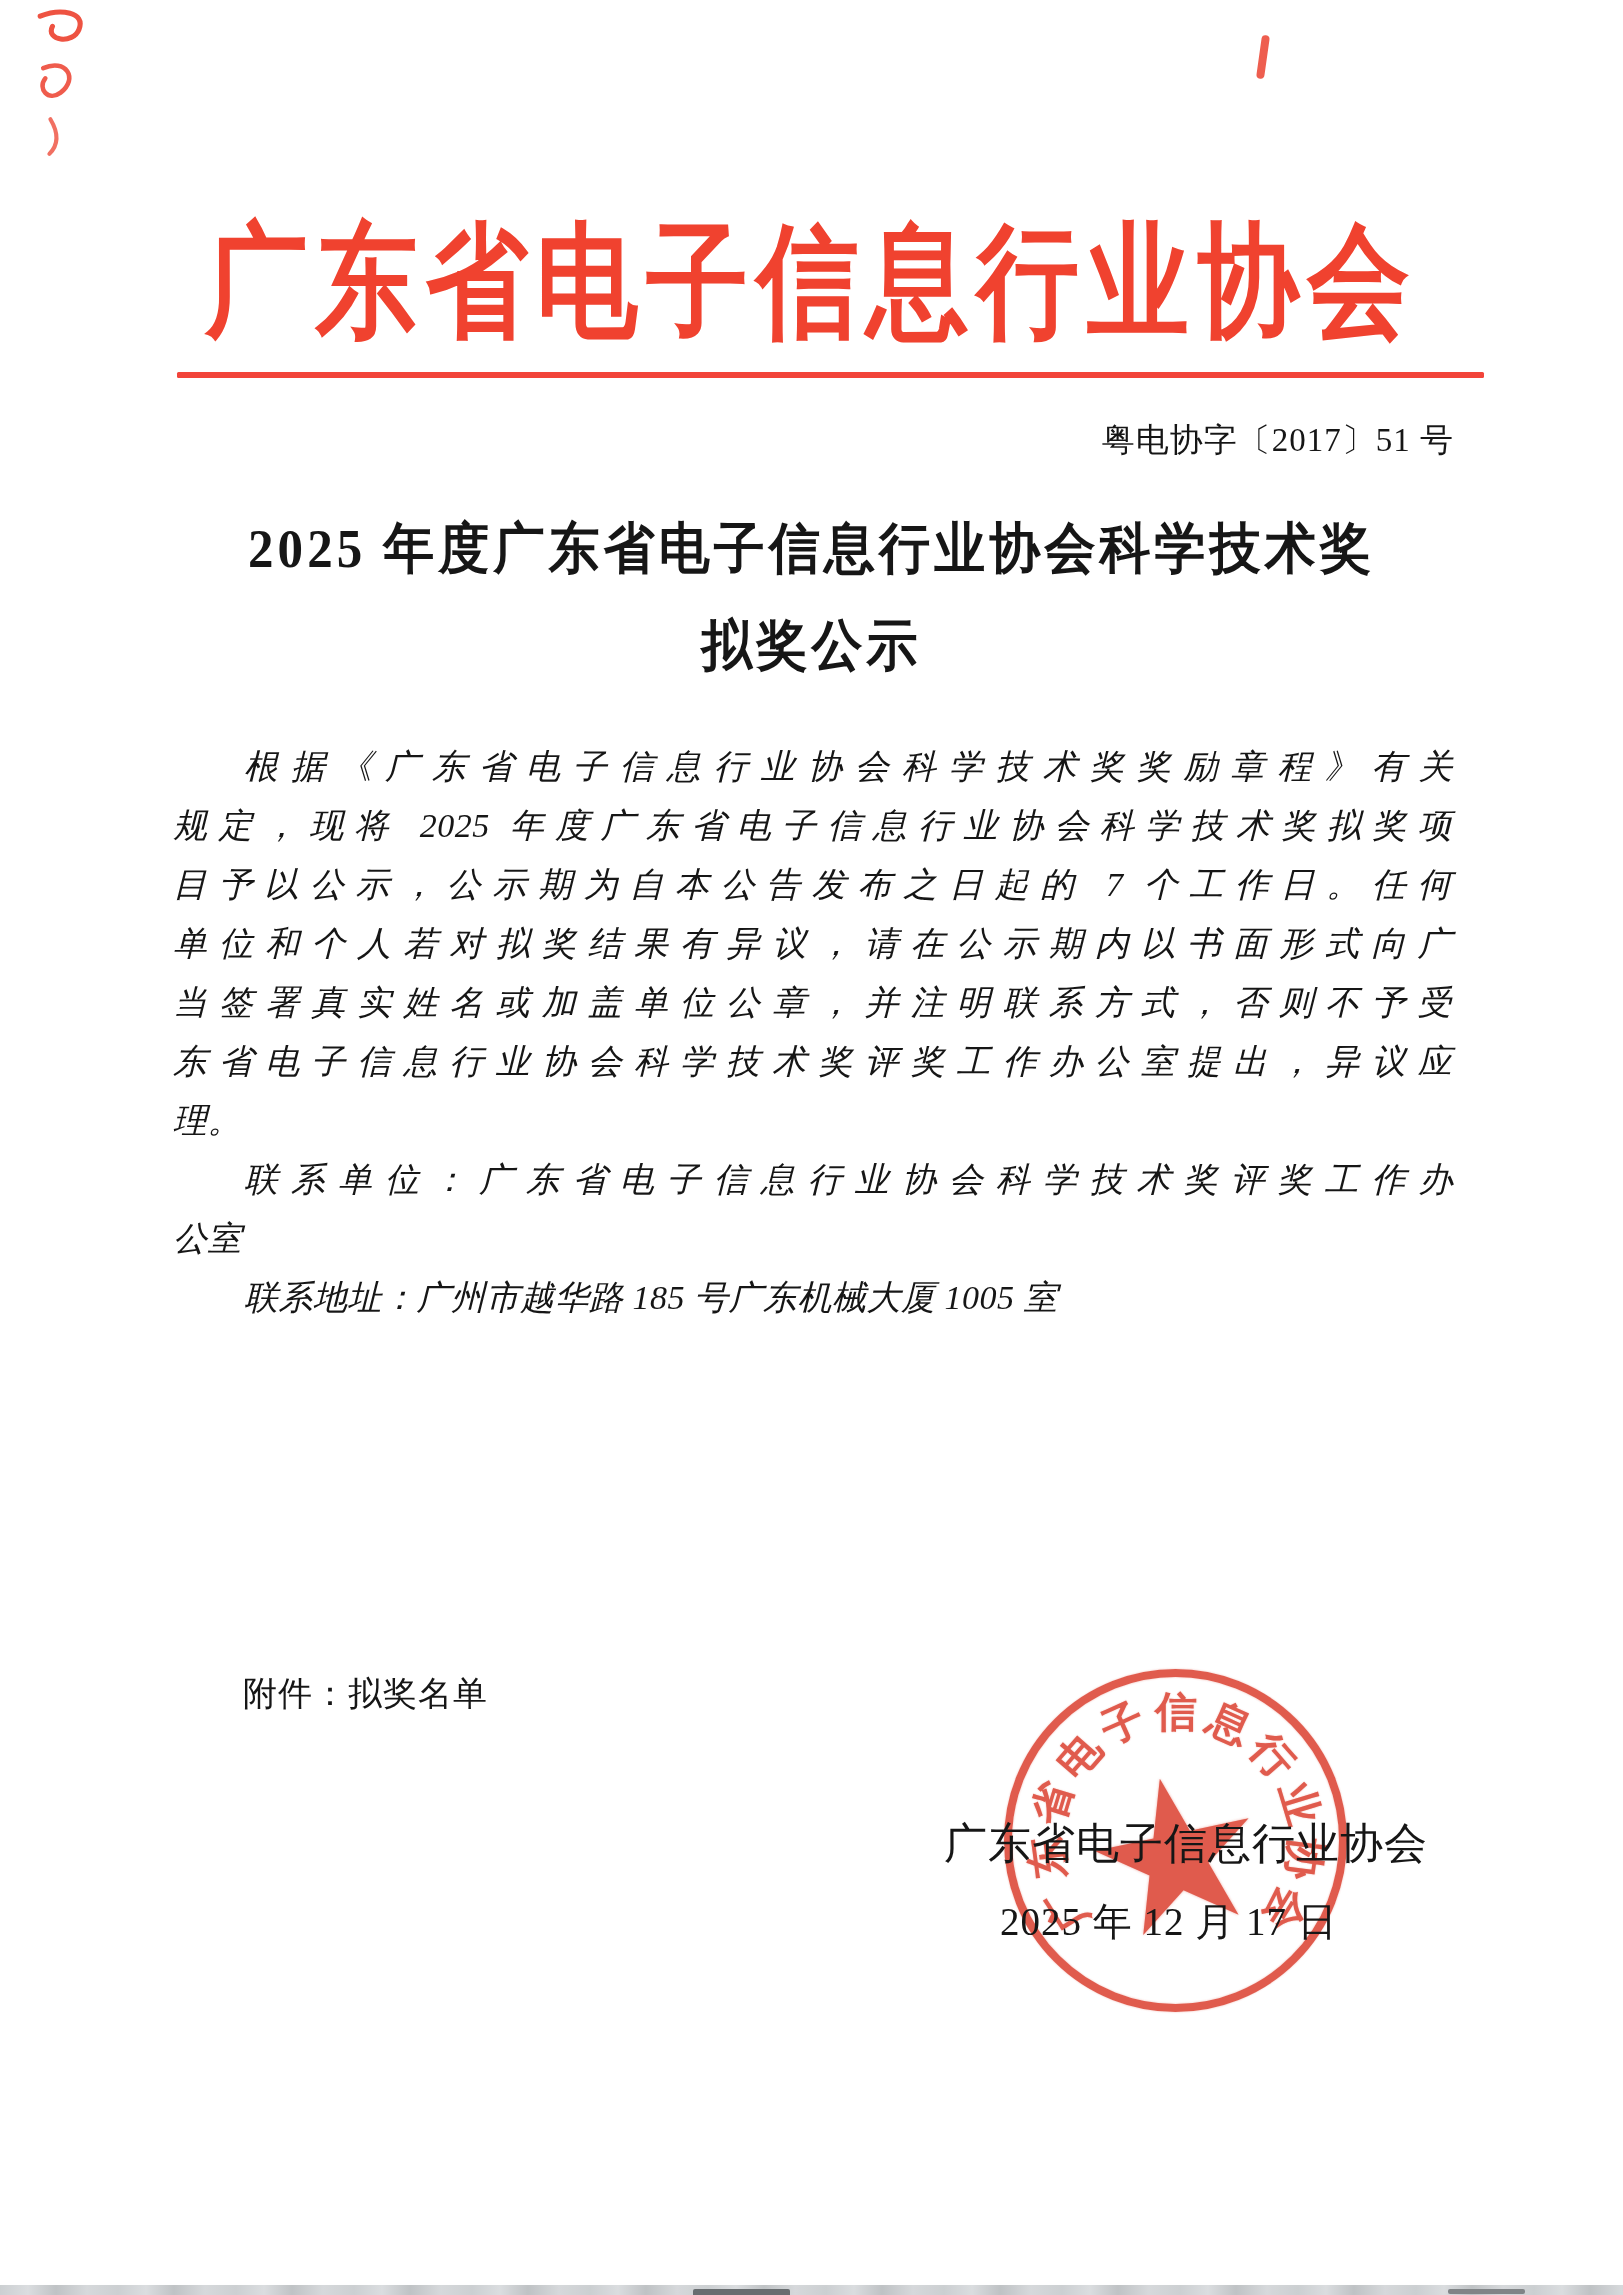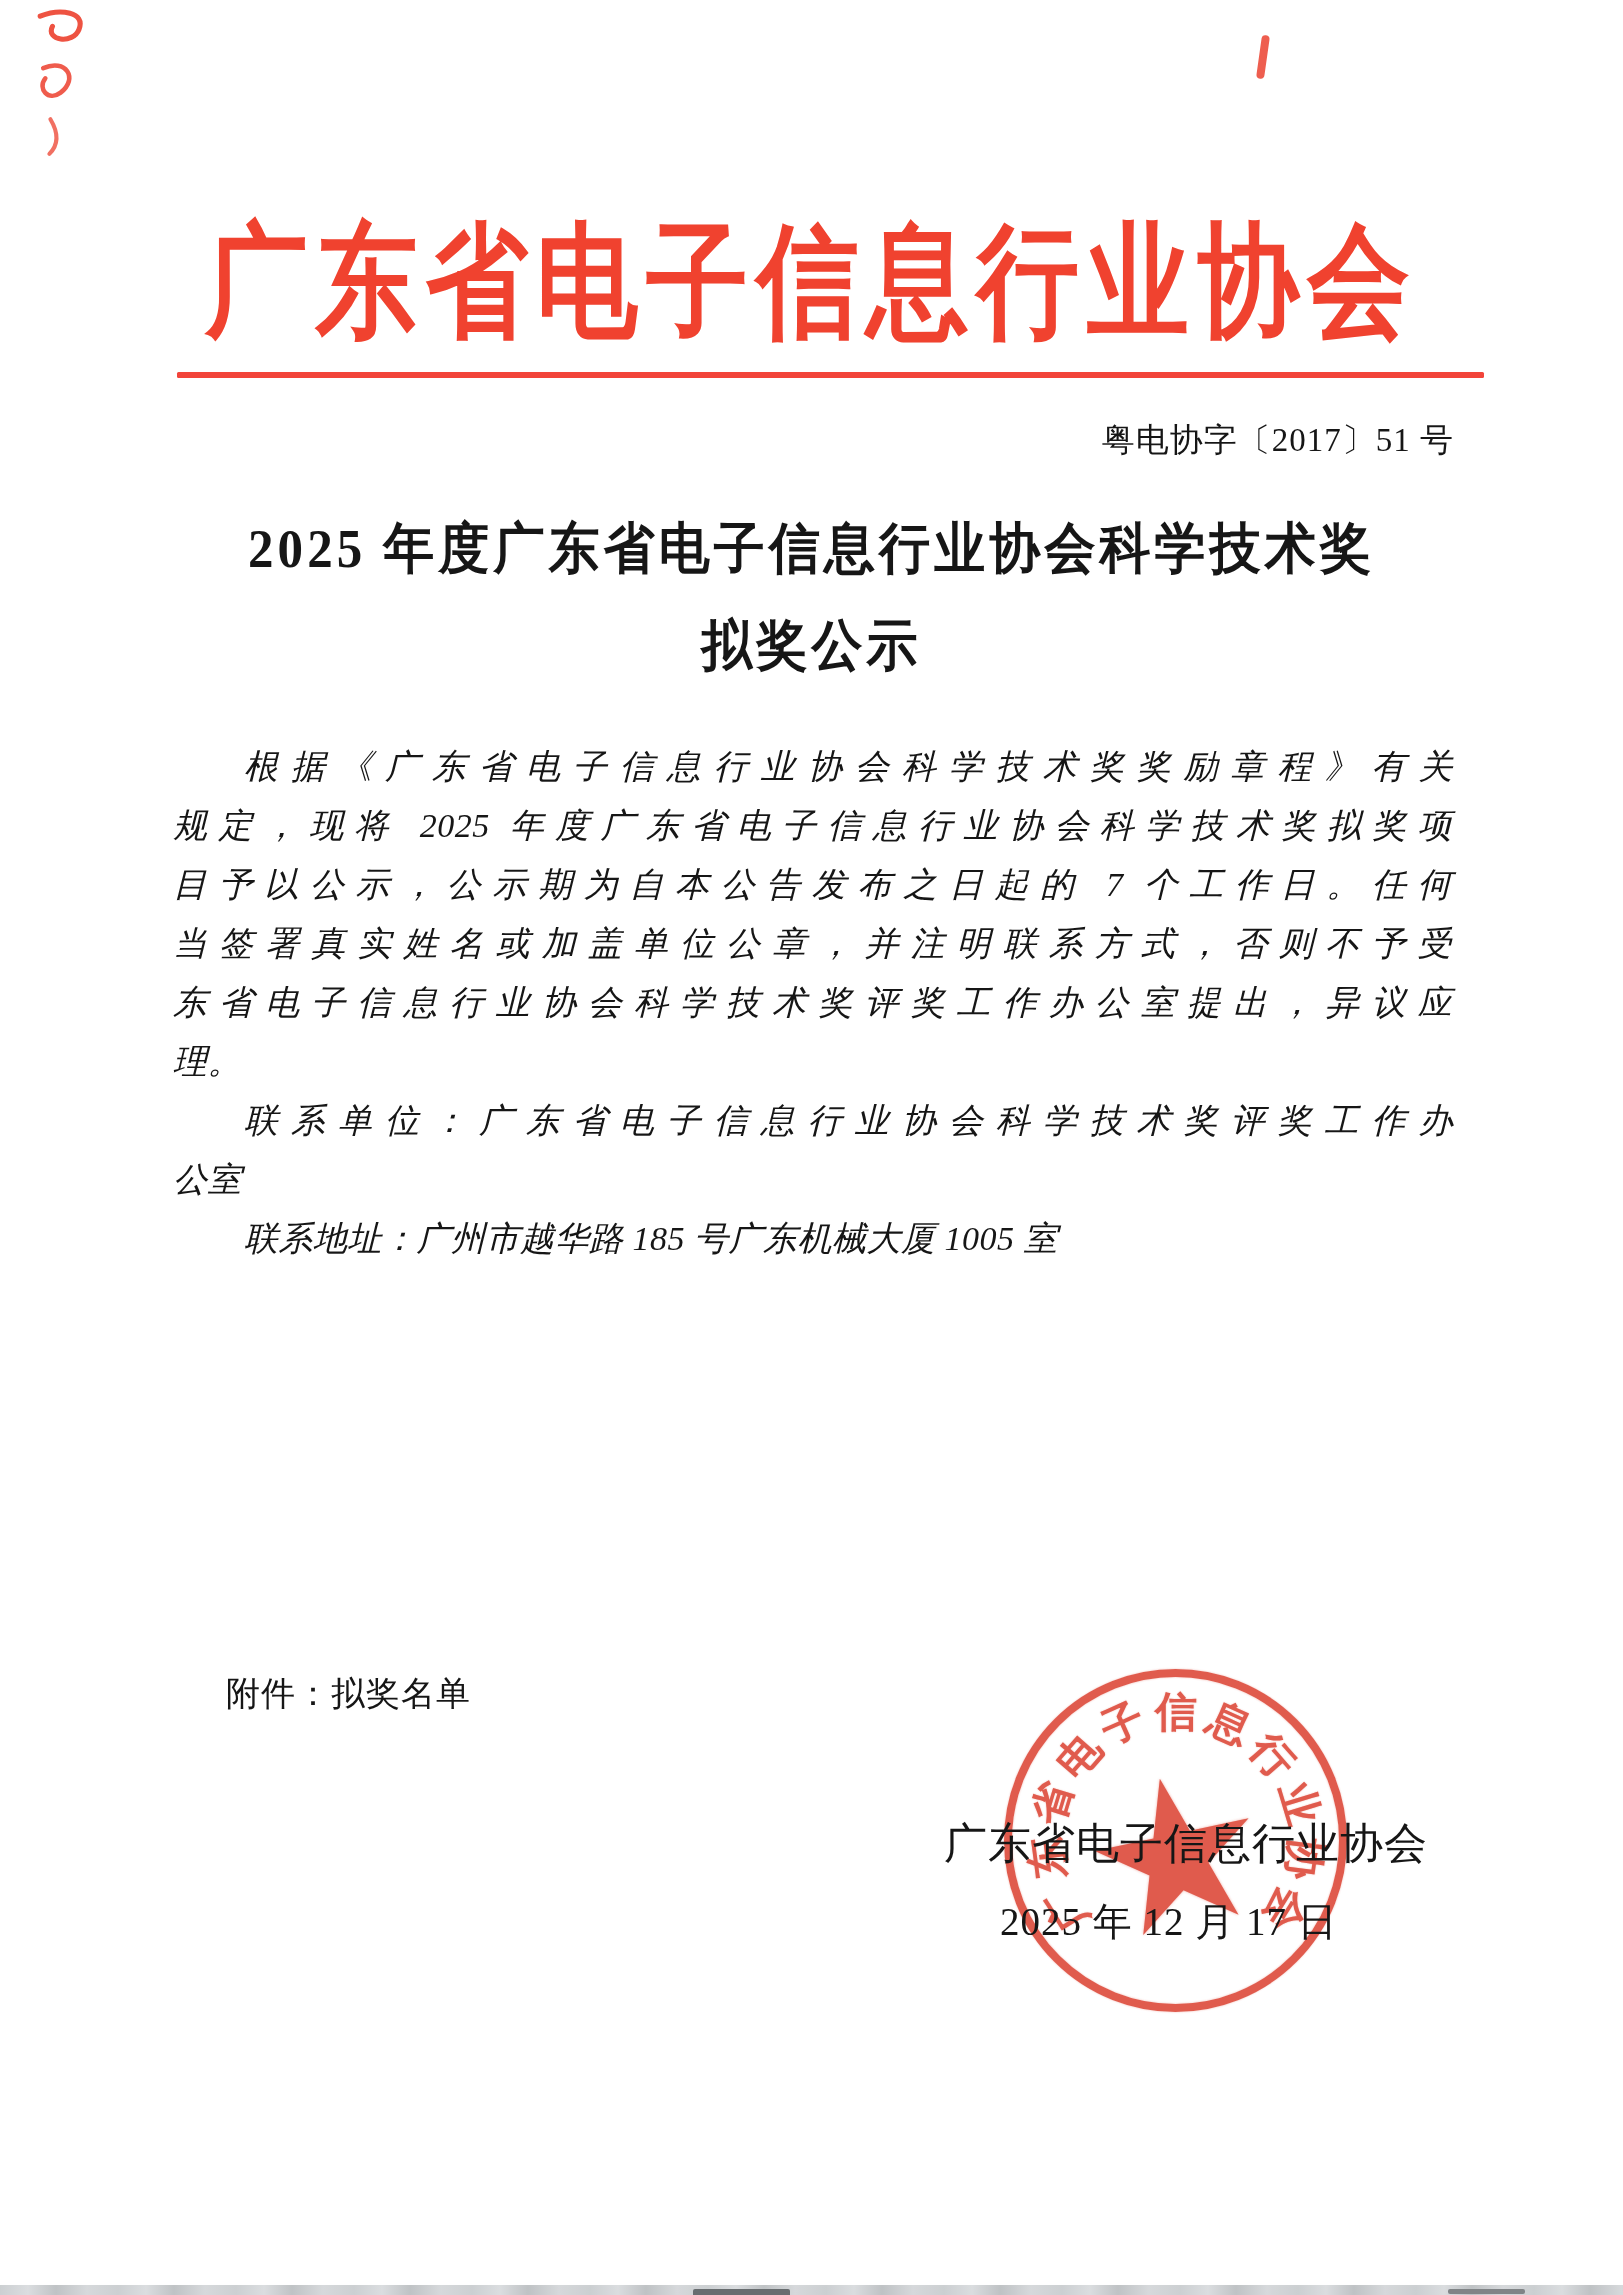--- a/index.html
+++ b/index.html
@@ -80,21 +80,21 @@
     text-align: justify;
     text-align-last: justify;
     white-space: nowrap;
     font-style: italic;
   }
   .body-line.indent { padding-left: 71px; width: 1209px; }
   .body-line.short  { text-align-last: left; }
 
   .attachment-line {
     position: absolute;
-    left: 226px;
+    left: 243px;
     top: 1671px;
     font-size: 34px;
     letter-spacing: 1px;
     white-space: nowrap;
   }
 
   
   .signature-org {
     position: absolute;
     left: 944px;
@@ -217,20 +217,21 @@
 
   <div class="doc-number">粤电协字〔2017〕51 号</div>
 
   <div class="doc-title line1">2025 年度广东省电子信息行业协会科学技术奖</div>
   <div class="doc-title line2">拟奖公示</div>
 
   <div class="body-block">
     <div class="body-line indent">根据《广东省电子信息行业协会科学技术奖奖励章程》有关</div>
     <div class="body-line">规定，现将 2025 年度广东省电子信息行业协会科学技术奖拟奖项</div>
     <div class="body-line">目予以公示，公示期为自本公告发布之日起的 7 个工作日。任何</div>
+    <div class="body-line">单位和个人若对拟奖结果有异议，请在公示期内以书面形式向广</div>
     <div class="body-line">当签署真实姓名或加盖单位公章，并注明联系方式，否则不予受</div>
     <div class="body-line">东省电子信息行业协会科学技术奖评奖工作办公室提出，异议应</div>
     <div class="body-line short">理。</div>
     <div class="body-line indent">联系单位：广东省电子信息行业协会科学技术奖评奖工作办</div>
     <div class="body-line short">公室</div>
     <div class="body-line indent short">联系地址：广州市越华路 185 号广东机械大厦 1005 室</div>
   </div>
 
   <div class="attachment-line">附件：拟奖名单</div>
 

